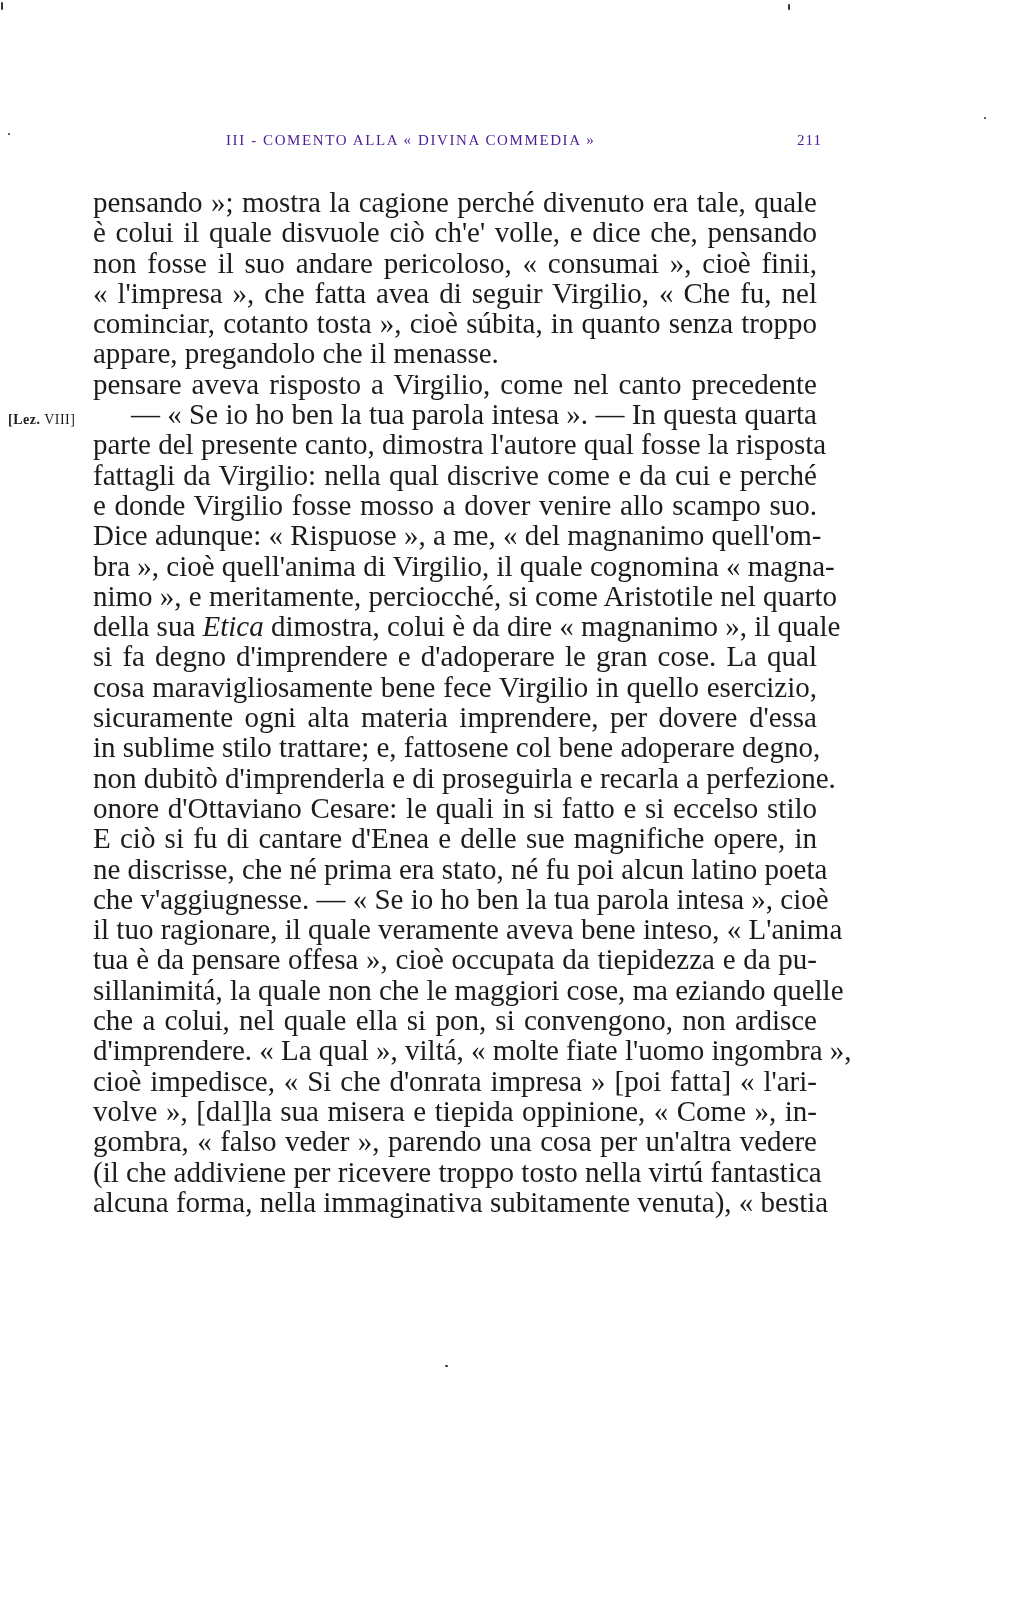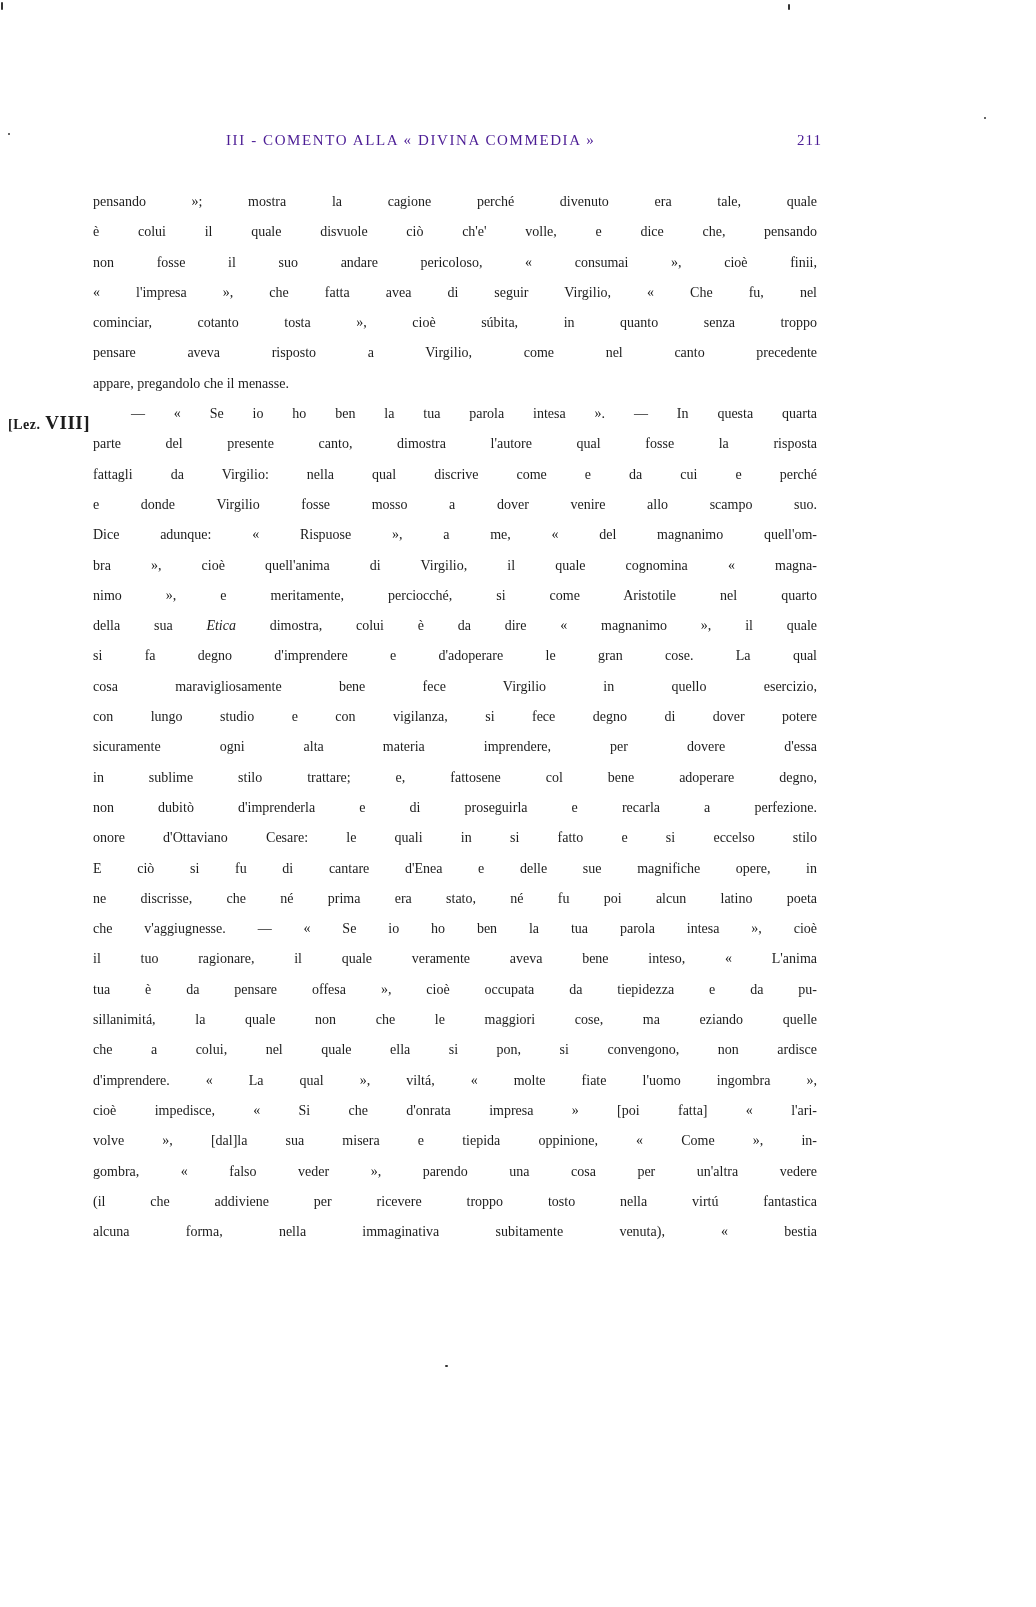--- a/index.html
+++ b/index.html
@@ -46,21 +46,21 @@
     }
     .text-block {
       position: absolute;
       left: 93px;
       top: 187px;
       width: 724px;
     }
     .line {
       height: 30.3px;
       line-height: 30.3px;
-      font-size: 14px;
+      font-size: 29px;
       white-space: nowrap;
       text-align: justify;
       text-align-last: justify;
       color: #1c1c1c;
     }
     .line.last {
       text-align-last: left;
     }
     .line.indent {
       padding-left: 38px;
@@ -68,22 +68,22 @@
     .margin-note {
       position: absolute;
       left: 8px;
       font-size: 14px;
       font-weight: bold;
       letter-spacing: 0.5px;
       color: #1c1c1c;
       white-space: nowrap;
     }
     .margin-note .roman {
-      font-weight: bold;
-      font-size: 19px;
+      font-weight: normal;
+      font-size: 14px;
       margin-top: 29px;
     }
     em.it { font-style: italic; }
     .speck {
       position: absolute;
       background: #333;
       border-radius: 1px;
     }
   </style>
 </head>
@@ -99,33 +99,32 @@
   <div class="margin-note" style="top:412px;">
     <span>[Lez.</span><span class="roman"> VIII]</span>
   </div>
 
   <div class="text-block">
     <div class="line">pensando »; mostra la cagione perché divenuto era tale, quale</div>
     <div class="line">è colui il quale disvuole ciò ch'e' volle, e dice che, pensando</div>
     <div class="line">non fosse il suo andare pericoloso, « consumai », cioè finii,</div>
     <div class="line">« l'impresa », che fatta avea di seguir Virgilio, « Che fu, nel</div>
     <div class="line">cominciar, cotanto tosta », cioè súbita, in quanto senza troppo</div>
+    <div class="line last">appare, pregandolo che il menasse.</div>
     <div class="line">pensare aveva risposto a Virgilio, come nel canto precedente</div>
-    <div class="line last">appare, pregandolo che il menasse.</div>
     <div class="line indent">— « Se io ho ben la tua parola intesa ». — In questa quarta</div>
     <div class="line">parte del presente canto, dimostra l'autore qual fosse la risposta</div>
     <div class="line">fattagli da Virgilio: nella qual discrive come e da cui e perché</div>
     <div class="line">e donde Virgilio fosse mosso a dover venire allo scampo suo.</div>
     <div class="line">Dice adunque: « Rispuose », a me, « del magnanimo quell'om-</div>
     <div class="line">bra », cioè quell'anima di Virgilio, il quale cognomina « magna-</div>
     <div class="line">nimo », e meritamente, perciocché, si come Aristotile nel quarto</div>
     <div class="line"><span>della sua </span><em class="it">Etica</em><span> dimostra, colui è da dire « magnanimo », il quale</span></div>
     <div class="line">si fa degno d'imprendere e d'adoperare le gran cose. La qual</div>
     <div class="line">cosa maravigliosamente bene fece Virgilio in quello esercizio,</div>
-    <div class="line">con lungo studio e con vigilanza, si fece degno di dover potere</div>
     <div class="line">sicuramente ogni alta materia imprendere, per dovere d'essa</div>
     <div class="line">in sublime stilo trattare; e, fattosene col bene adoperare degno,</div>
     <div class="line">non dubitò d'imprenderla e di proseguirla e recarla a perfezione.</div>
     <div class="line">onore d'Ottaviano Cesare: le quali in si fatto e si eccelso stilo</div>
     <div class="line">E ciò si fu di cantare d'Enea e delle sue magnifiche opere, in</div>
     <div class="line">ne discrisse, che né prima era stato, né fu poi alcun latino poeta</div>
     <div class="line">che v'aggiugnesse. — « Se io ho ben la tua parola intesa », cioè</div>
     <div class="line">il tuo ragionare, il quale veramente aveva bene inteso, « L'anima</div>
     <div class="line">tua è da pensare offesa », cioè occupata da tiepidezza e da pu-</div>
     <div class="line">sillanimitá, la quale non che le maggiori cose, ma eziando quelle</div>

